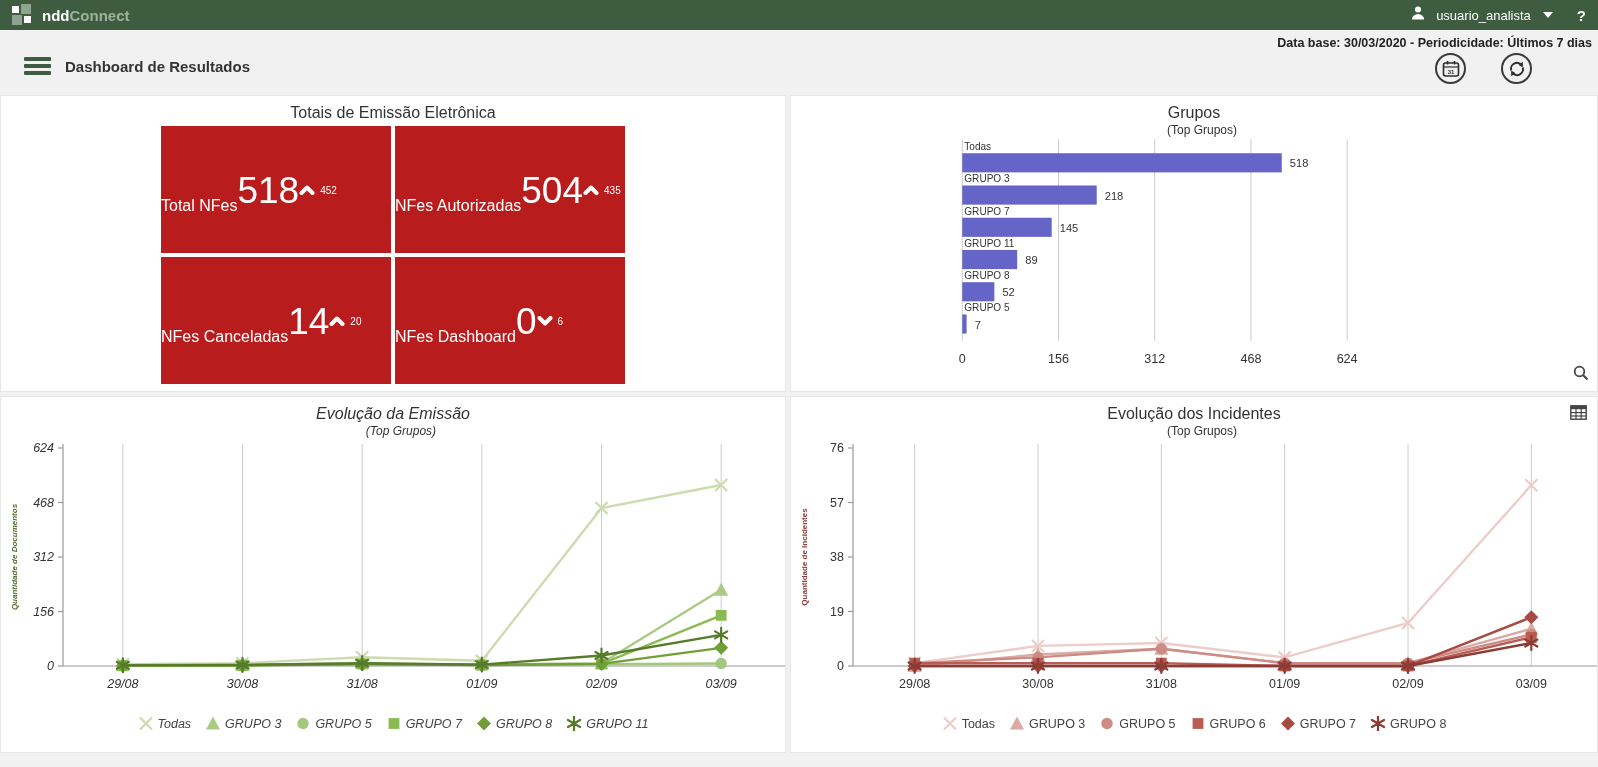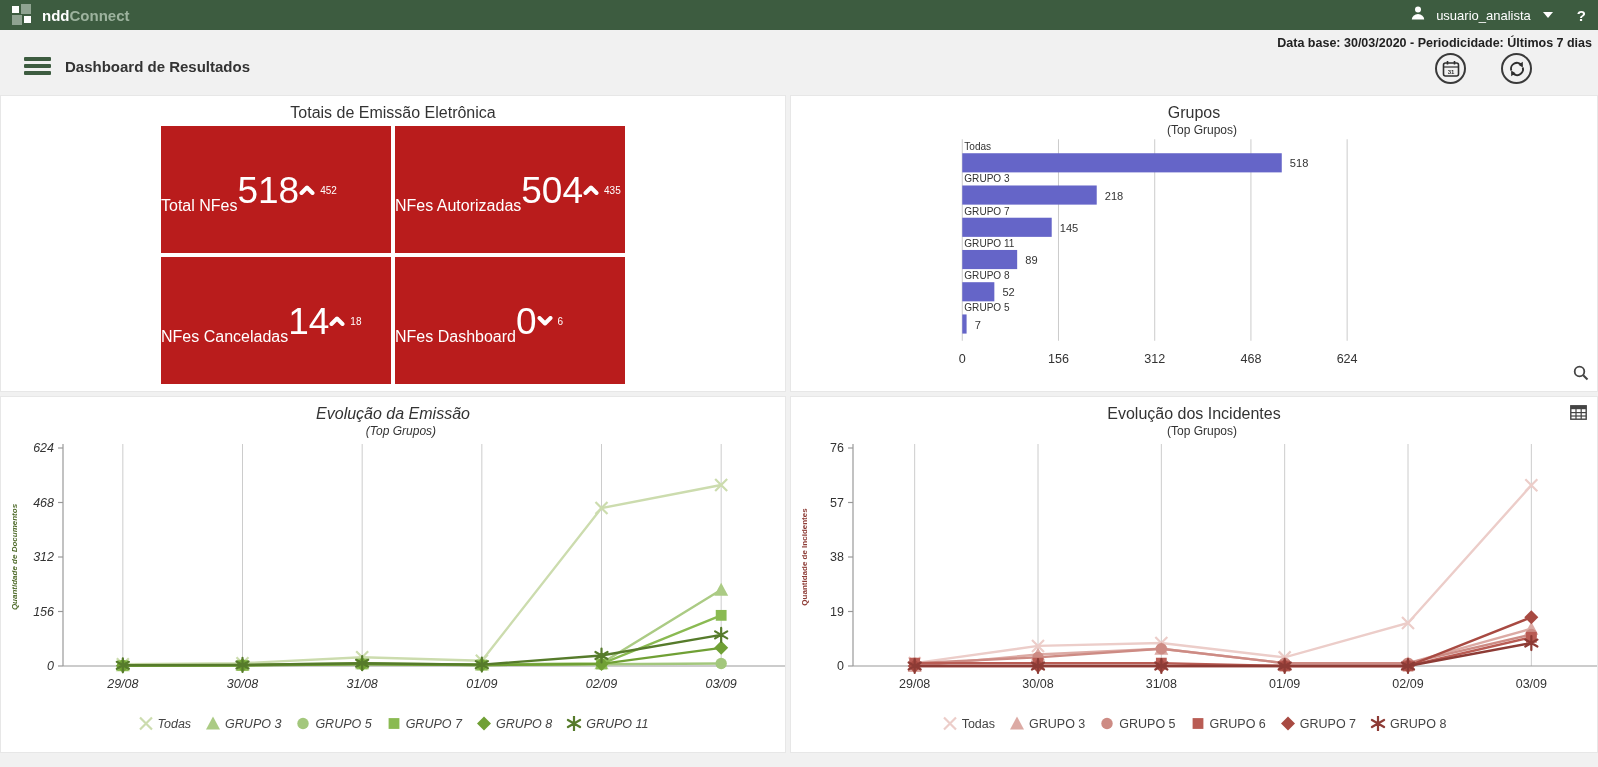--- a/index.html
+++ b/index.html
@@ -156,21 +156,21 @@
       <div class="card">
         <div class="card-label">NFes Canceladas</div>
         <div class="card-value">14</div>
         <div class="card-trend">
           <span class="chev-up">
             <svg width="16" height="10" viewBox="0 0 16 10">
                 <path d="M2.5 8 L8 2.5 L13.5 8" fill="none" stroke="#fff" stroke-width="4" stroke-linecap="round" stroke-linejoin="round"></path>
               </svg>
           </span>
 
-          <span>18</span>
+          <span>20</span>
         </div>
       </div>
       <div class="card">
         <div class="card-label">NFes Dashboard</div>
         <div class="card-value">0</div>
         <div class="card-trend">
 
           <span class="chev-down">
             <svg width="16" height="10" viewBox="0 0 16 10">
                 <path d="M2.5 2 L8 7.5 L13.5 2" fill="none" stroke="#fff" stroke-width="4" stroke-linecap="round" stroke-linejoin="round"></path>

